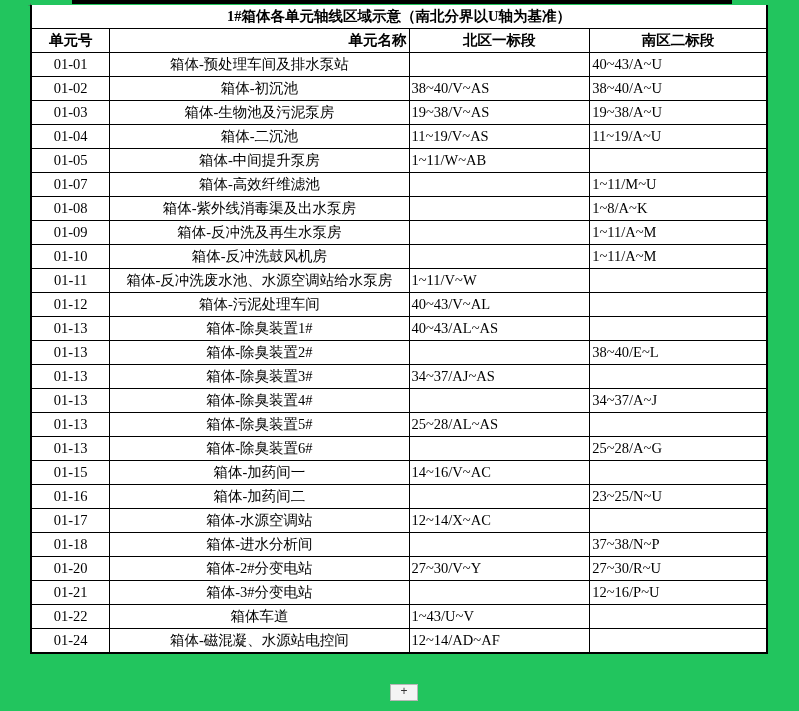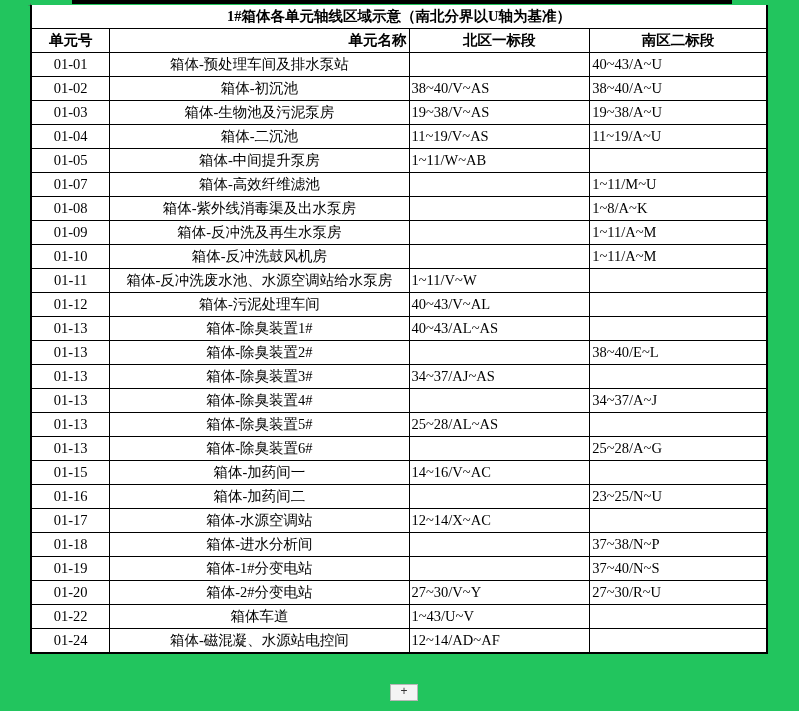--- a/index.html
+++ b/index.html
@@ -271,30 +271,30 @@
           <td class="c-north">12~14/X~AC</td>
           <td class="c-south"></td>
         </tr>
         <tr>
           <td class="c-code">01-18</td>
           <td class="c-name">箱体-进水分析间</td>
           <td class="c-north"></td>
           <td class="c-south">37~38/N~P</td>
         </tr>
         <tr>
-          <td class="c-code">01-19</td>
-          <td class="c-name">箱体-1#分变电站</td>
-          <td class="c-north"></td>
-          <td class="c-south">37~40/N~S</td>
-        </tr>
-        <tr>
           <td class="c-code">01-20</td>
           <td class="c-name">箱体-2#分变电站</td>
           <td class="c-north">27~30/V~Y</td>
           <td class="c-south">27~30/R~U</td>
+        </tr>
+        <tr>
+          <td class="c-code">01-21</td>
+          <td class="c-name">箱体-3#分变电站</td>
+          <td class="c-north"></td>
+          <td class="c-south">12~16/P~U</td>
         </tr>
         <tr>
           <td class="c-code">01-22</td>
           <td class="c-name">箱体车道</td>
           <td class="c-north">1~43/U~V</td>
           <td class="c-south"></td>
         </tr>
         <tr>
           <td class="c-code">01-24</td>
           <td class="c-name">箱体-磁混凝、水源站电控间</td>

